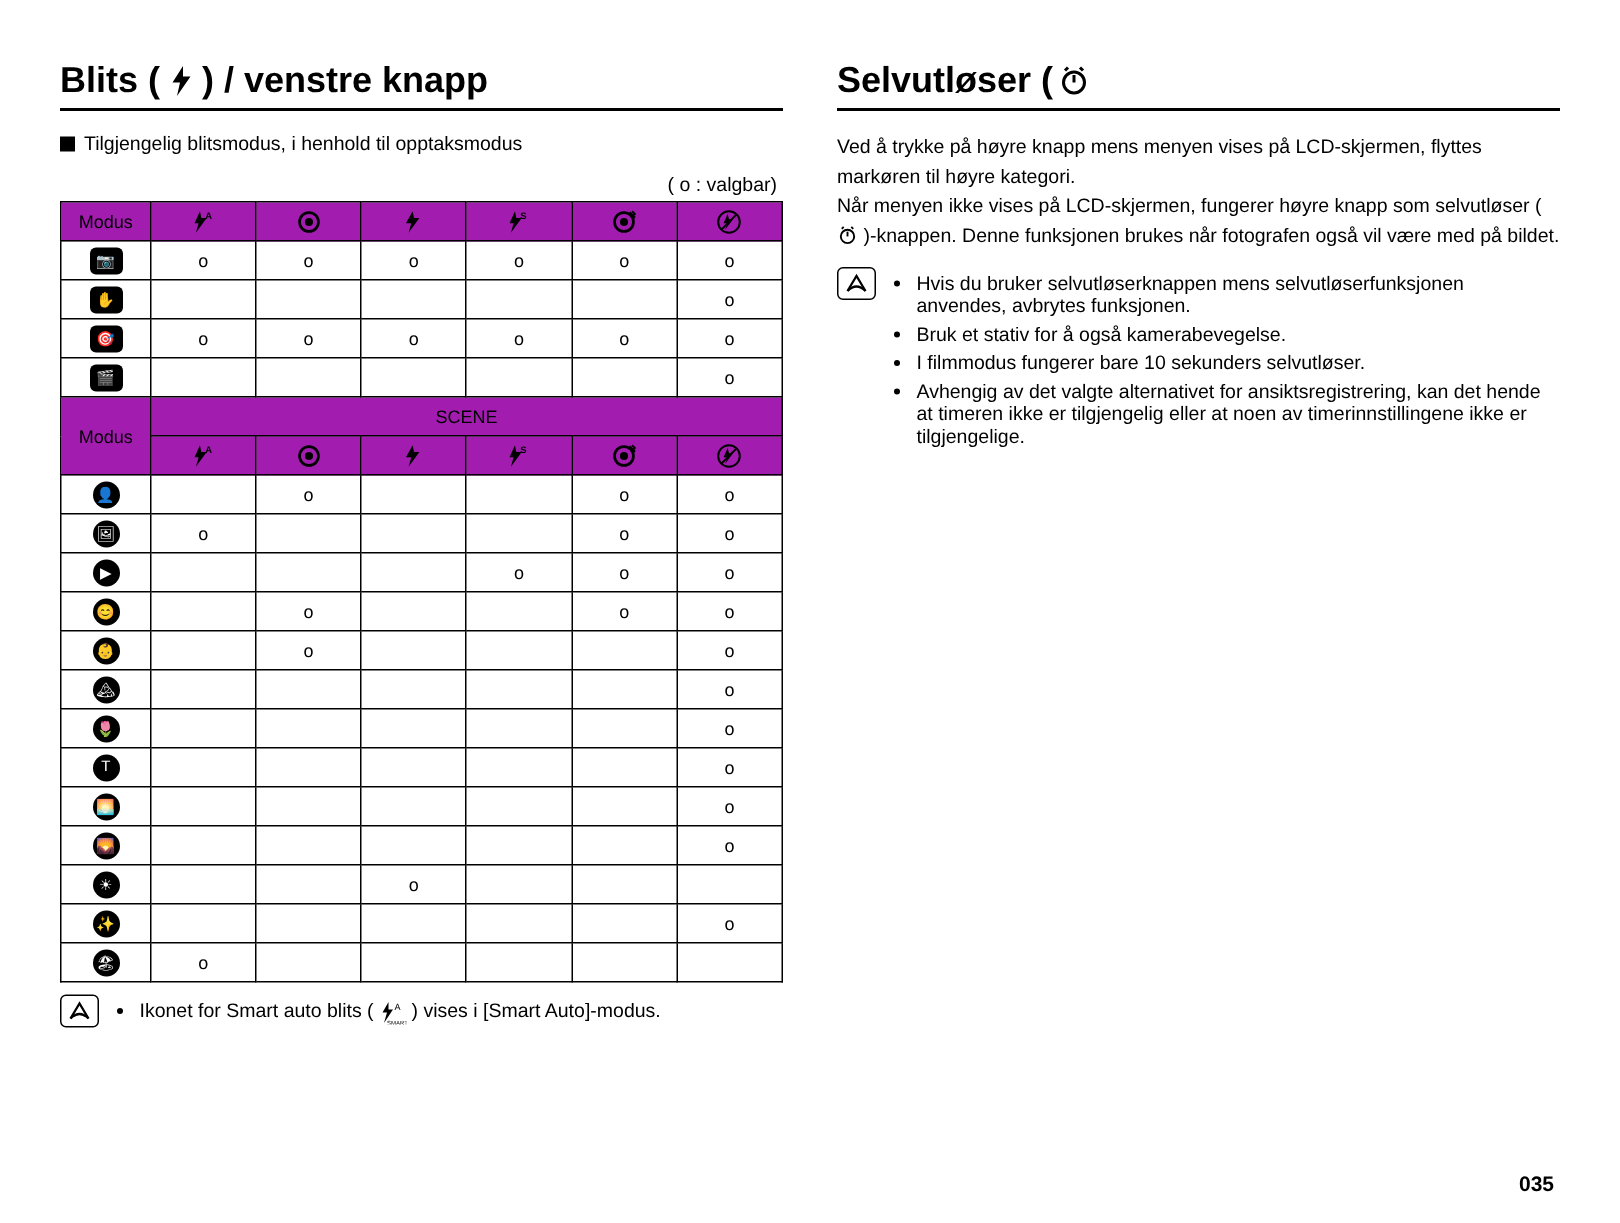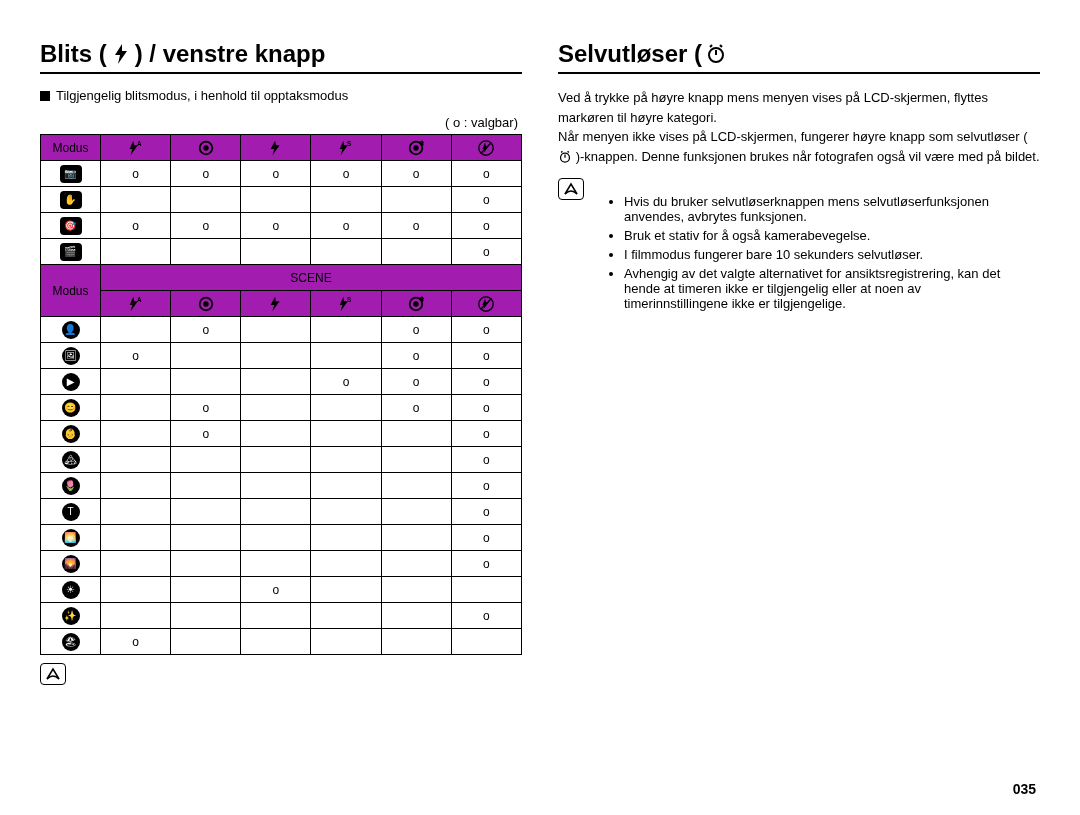--- a/index.html
+++ b/index.html
@@ -102,21 +102,21 @@
     border-radius: 4px;
     width: 26px;
     height: 22px;
     display: inline-flex;
     align-items: center;
     justify-content: center;
     font-size: 14px;
     flex-shrink: 0;
   }
   .notebox ul, .para ul {
-    margin: 16px;
+    margin: 3px;
     padding-left: 16px;
   }
   .notebox ul li, .para ul li {
     list-style: disc;
     margin-bottom: 4px;
   }
   .para { line-height: 1.5; margin-bottom: 12px; }
   .inline-icon { display:inline-flex; vertical-align:middle; }
 
   .pagenum {
@@ -379,20 +379,33 @@
           </tbody>
       </table>
 
       <div class="notebox">
         <span class="noteicon">
           <svg width="16" height="14" viewBox="0 0 16 14">
               <path d="M2 12 L8 2 L14 12" fill="none" stroke="#000" stroke-width="1.5"></path>
               <path d="M2 12 Q8 6 14 12" fill="none" stroke="#000" stroke-width="1.5"></path>
             </svg>
         </span>
+        <ul>
+            <li>
+          <span>Ikonet for Smart auto blits (</span>
+          <span class="inline-icon">
+            <svg width="18" height="16" viewBox="0 0 18 16">
+                  <polygon points="6,1 2,8 5,8 3,15 9,6 6,6" fill="#000"></polygon>
+                  <text x="10" y="6" font-size="6" font-family="Arial" fill="#000">A</text>
+                  <text x="5" y="16" font-size="4" font-family="Arial" fill="#000">SMART</text>
+                </svg>
+          </span>
+          <span>) vises i [Smart Auto]-modus.</span>
+        </li>
+          </ul>
       </div>
     </div>
 
     <div class="col">
       <h1>
         <span>Selvutløser (</span>
         <span class="icon">
           <svg width="20" height="22" viewBox="0 0 20 22">
               <circle cx="10" cy="12" r="7" fill="none" stroke="#000" stroke-width="2"></circle>
               <line x1="10" y1="12" x2="10" y2="7" stroke="#000" stroke-width="2"></line>

